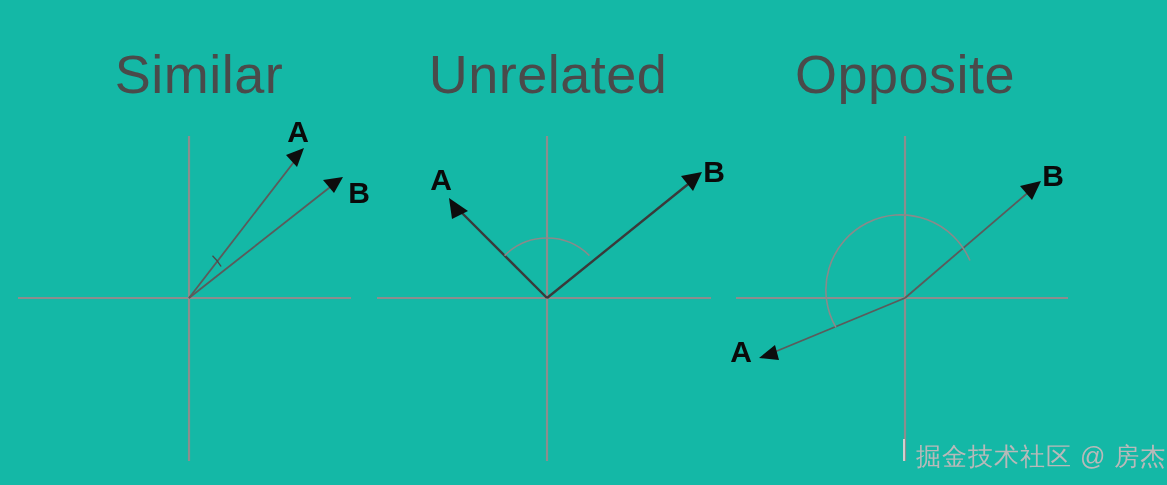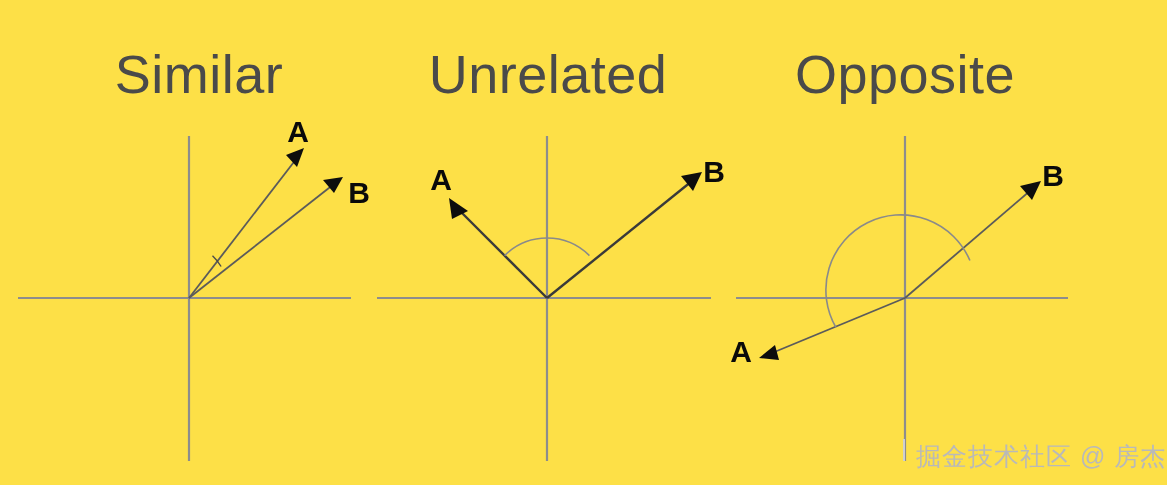--- a/index.html
+++ b/index.html
@@ -10,21 +10,21 @@
   body {
     width: 1167px;
     height: 485px;
     font-family: "Liberation Sans", sans-serif;
     overflow: hidden;
   }
   #stage {
     position: relative;
     width: 1167px;
     height: 485px;
-    background: #fde047;
+    background: #14b8a6;
   }
   #figure {
     position: absolute;
     left: 0;
     top: 0;
   }
   .panel-title {
     font-family: "Liberation Sans", sans-serif;
     font-weight: 400;
     font-size: 54px;

